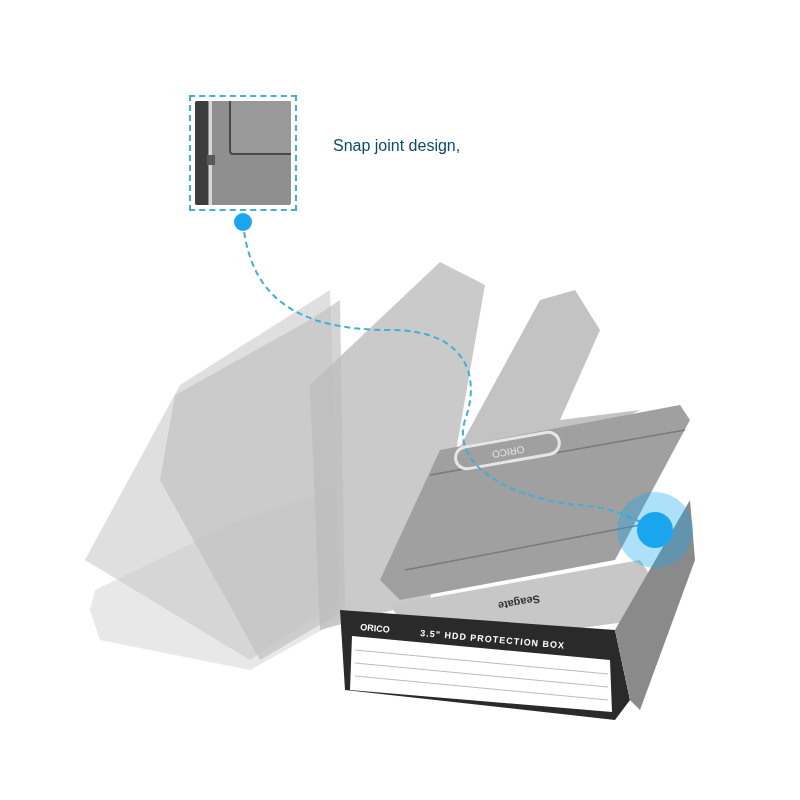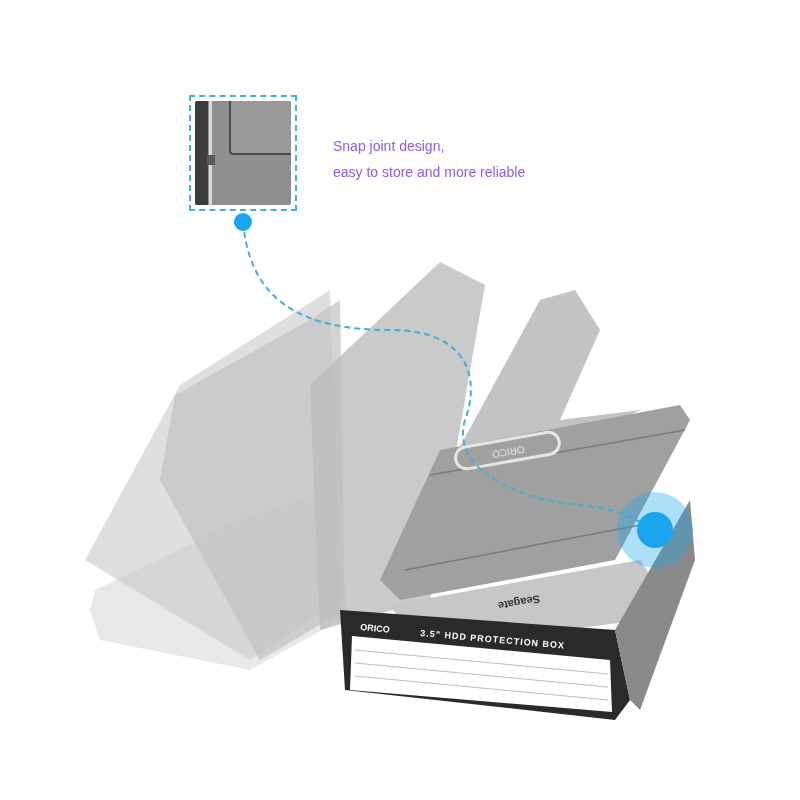--- a/index.html
+++ b/index.html
@@ -20,22 +20,22 @@
   }
   .callout-inner .dark { position: absolute; left: 0; top: 0; bottom: 0; width: 13px; background: #3d3d3d; }
   .callout-inner .line { position: absolute; left: 14px; top: 0; bottom: 0; width: 3px; background: #d8d8d8; }
   .callout-inner .panel {
     position: absolute; left: 34px; top: -4px; right: -4px; height: 56px;
     border-left: 2px solid #4a4a4a; border-bottom: 2px solid #4a4a4a;
     border-bottom-left-radius: 4px; background: #999;
   }
   .callout-inner .notch { position: absolute; left: 12px; top: 54px; width: 8px; height: 10px; background: #5a5a5a; }
   .caption {
-    position: absolute; left: 333px; top: 133px; color: #8b5cf6;
-    font-size: 14px; line-height: 26px;
+    position: absolute; left: 333px; top: 133px; color: #0c4a6e;
+    font-size: 16px; line-height: 26px;
   }
   .caption div { white-space: nowrap; }
   svg.art { position: absolute; left: 0; top: 0; }
 </style>
 </head>
 <body>
 
 <div class="stage">
 
   <svg class="art" width="800" height="800" viewBox="0 0 800 800">
@@ -91,15 +91,14 @@
     <div class="callout-inner">
       <div class="dark"></div>
       <div class="line"></div>
       <div class="panel"></div>
       <div class="notch"></div>
     </div>
   </div>
 
   <div class="caption">
     <div>Snap joint design,</div>
-    <div>easy to store and more reliable</div>
   </div>
 </div>
 
 </body></html>

